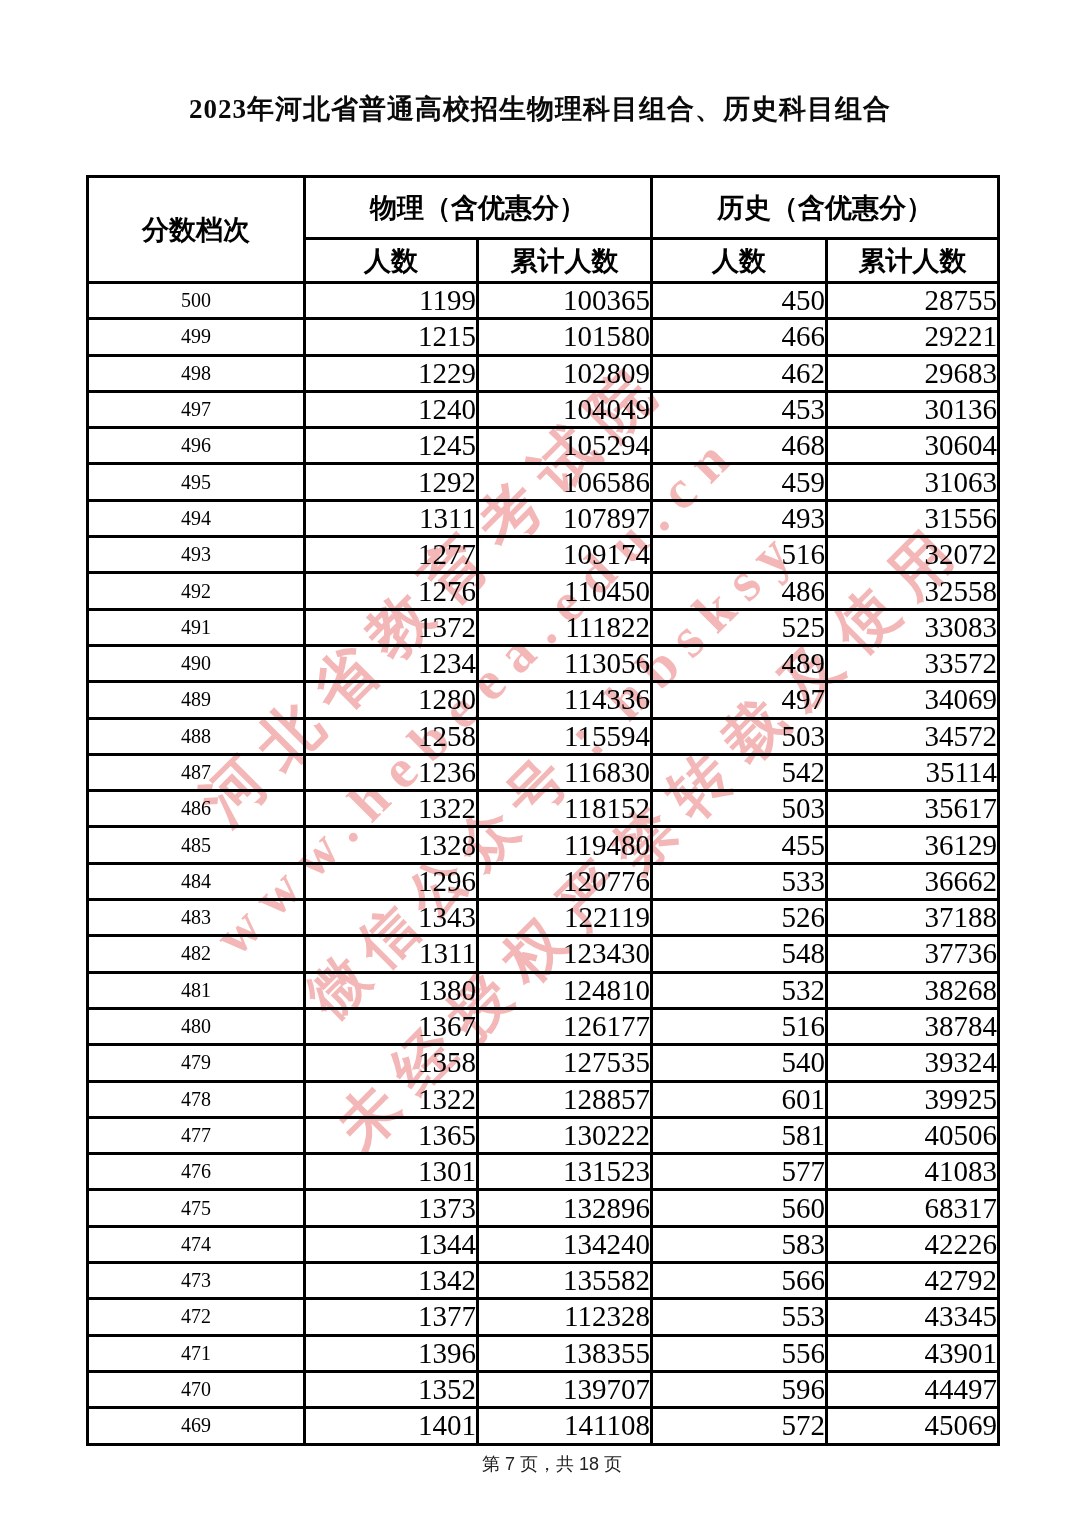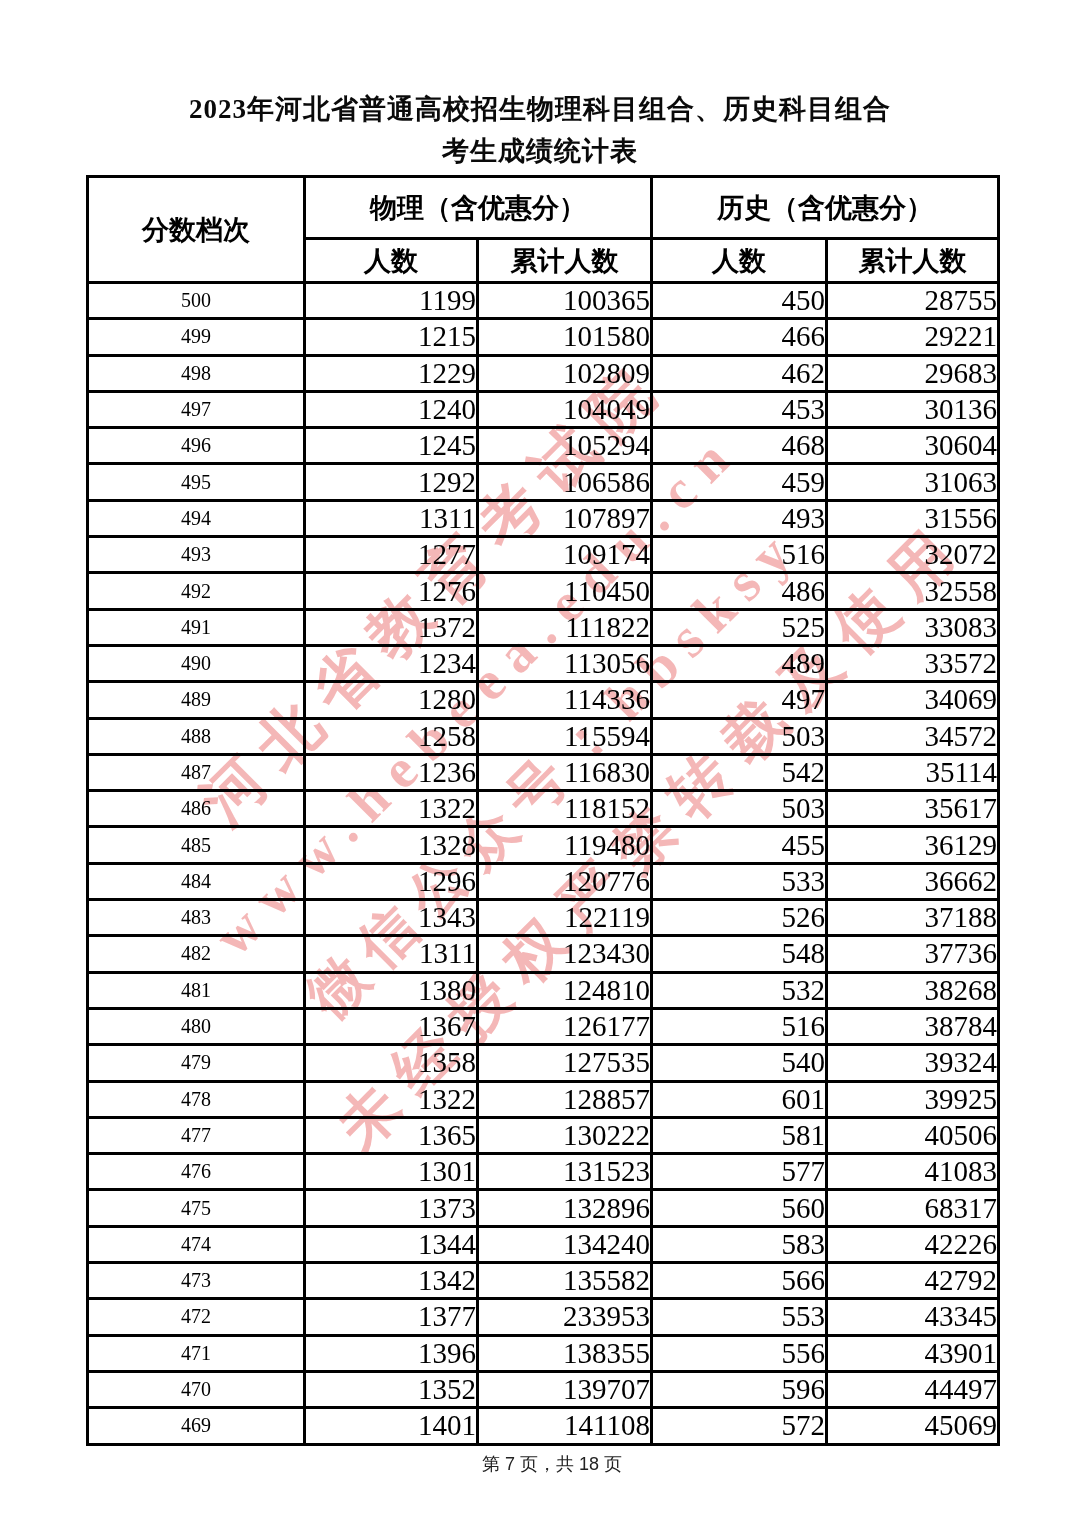--- a/index.html
+++ b/index.html
@@ -84,21 +84,20 @@
     padding-left:24px;
   }
 </style>
 </head>
 <body>
 
 <div class="page">
 
   <div class="title">
     <div>2023年河北省普通高校招生物理科目组合、历史科目组合</div>
-    <div>考生成绩统计表</div>
   </div>
 
   <div class="wm wm1" style="color: rgba(230, 95, 95, 0.45);">河北省教育考试院</div>
   <div class="wm wm2" style="color: rgba(230, 95, 95, 0.45);">www.hebeea.edu.cn</div>
   <div class="wm wm3" style="color: rgba(230, 95, 95, 0.45);">微信公众号：hbsksy</div>
   <div class="wm wm4" style="color: rgba(230, 95, 95, 0.45);">未经授权严禁转载及使用</div>
 
   <table class="score">
     <colgroup>
       <col style="width:217px">
@@ -313,21 +312,21 @@
         <tr class="drow">
           <td class="c-score">473</td>
           <td class="c-num">1342</td>
           <td class="c-num">135582</td>
           <td class="c-num">566</td>
           <td class="c-num">42792</td>
         </tr>
         <tr class="drow">
           <td class="c-score">472</td>
           <td class="c-num">1377</td>
-          <td class="c-num">233953</td>
+          <td class="c-num">112328</td>
           <td class="c-num">553</td>
           <td class="c-num">43345</td>
         </tr>
         <tr class="drow">
           <td class="c-score">471</td>
           <td class="c-num">1396</td>
           <td class="c-num">138355</td>
           <td class="c-num">556</td>
           <td class="c-num">43901</td>
         </tr>

